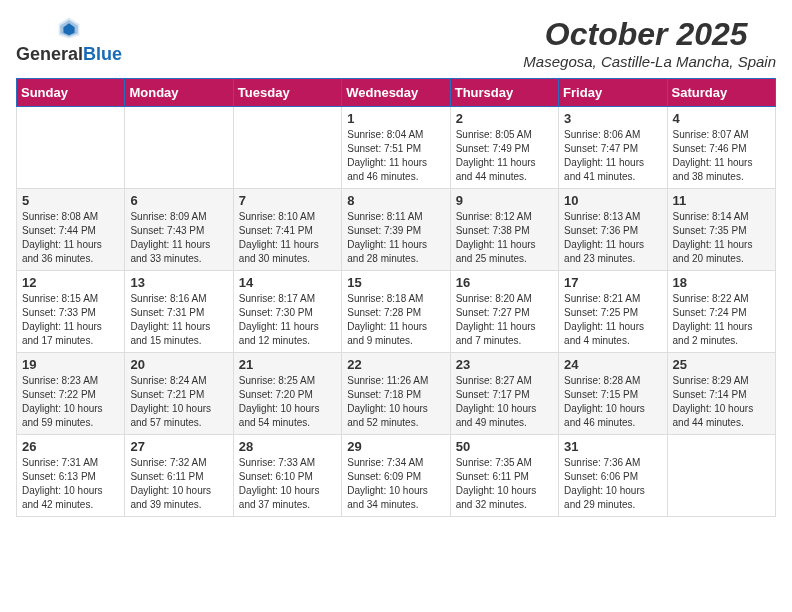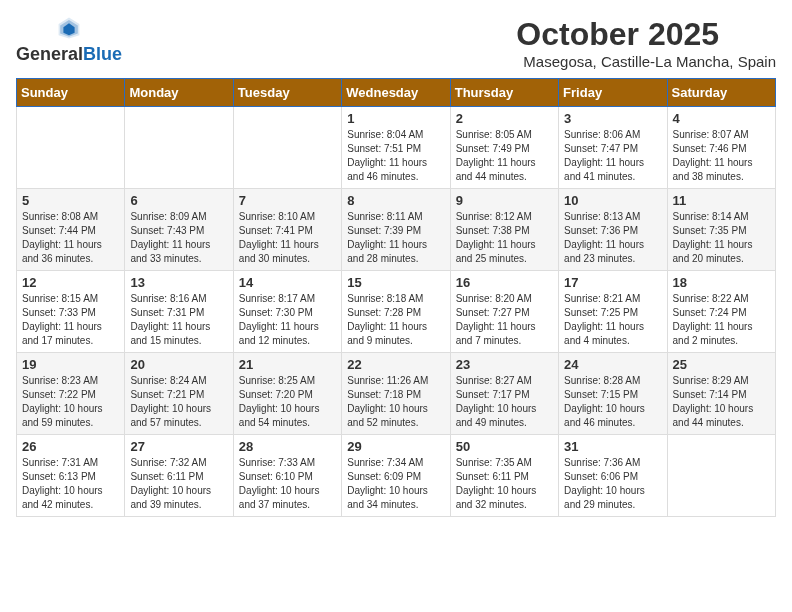--- a/index.html
+++ b/index.html
@@ -30,40 +30,41 @@
     .logo-text-blue {
       font-size: 18px;
       font-weight: bold;
       color: #1a6bb5;
     }
     .logo-icon {
       width: 24px;
       height: 24px;
     }
     .title-area {
-      text-align: left;
+      text-align: center;
+      font-style: italic;
     }
     .main-title {
       font-size: 32px;
       font-weight: bold;
       color: #333;
     }
     .sub-title {
       font-size: 15px;
       color: #333;
       font-weight: normal;
       margin-left: 7px;
     }
     .calendar {
       width: 100%;
       border-collapse: collapse;
       border: 1px solid #ccc;
     }
     .calendar th {
-      background-color: #a16207;
+      background-color: #be185d;
       color: #fff;
       font-size: 13px;
       font-weight: bold;
       padding: 6px 4px;
       text-align: left;
       border: 1px solid #2a6bbf;
     }
     .calendar td {
       vertical-align: top;
       border: 1px solid #ddd;

